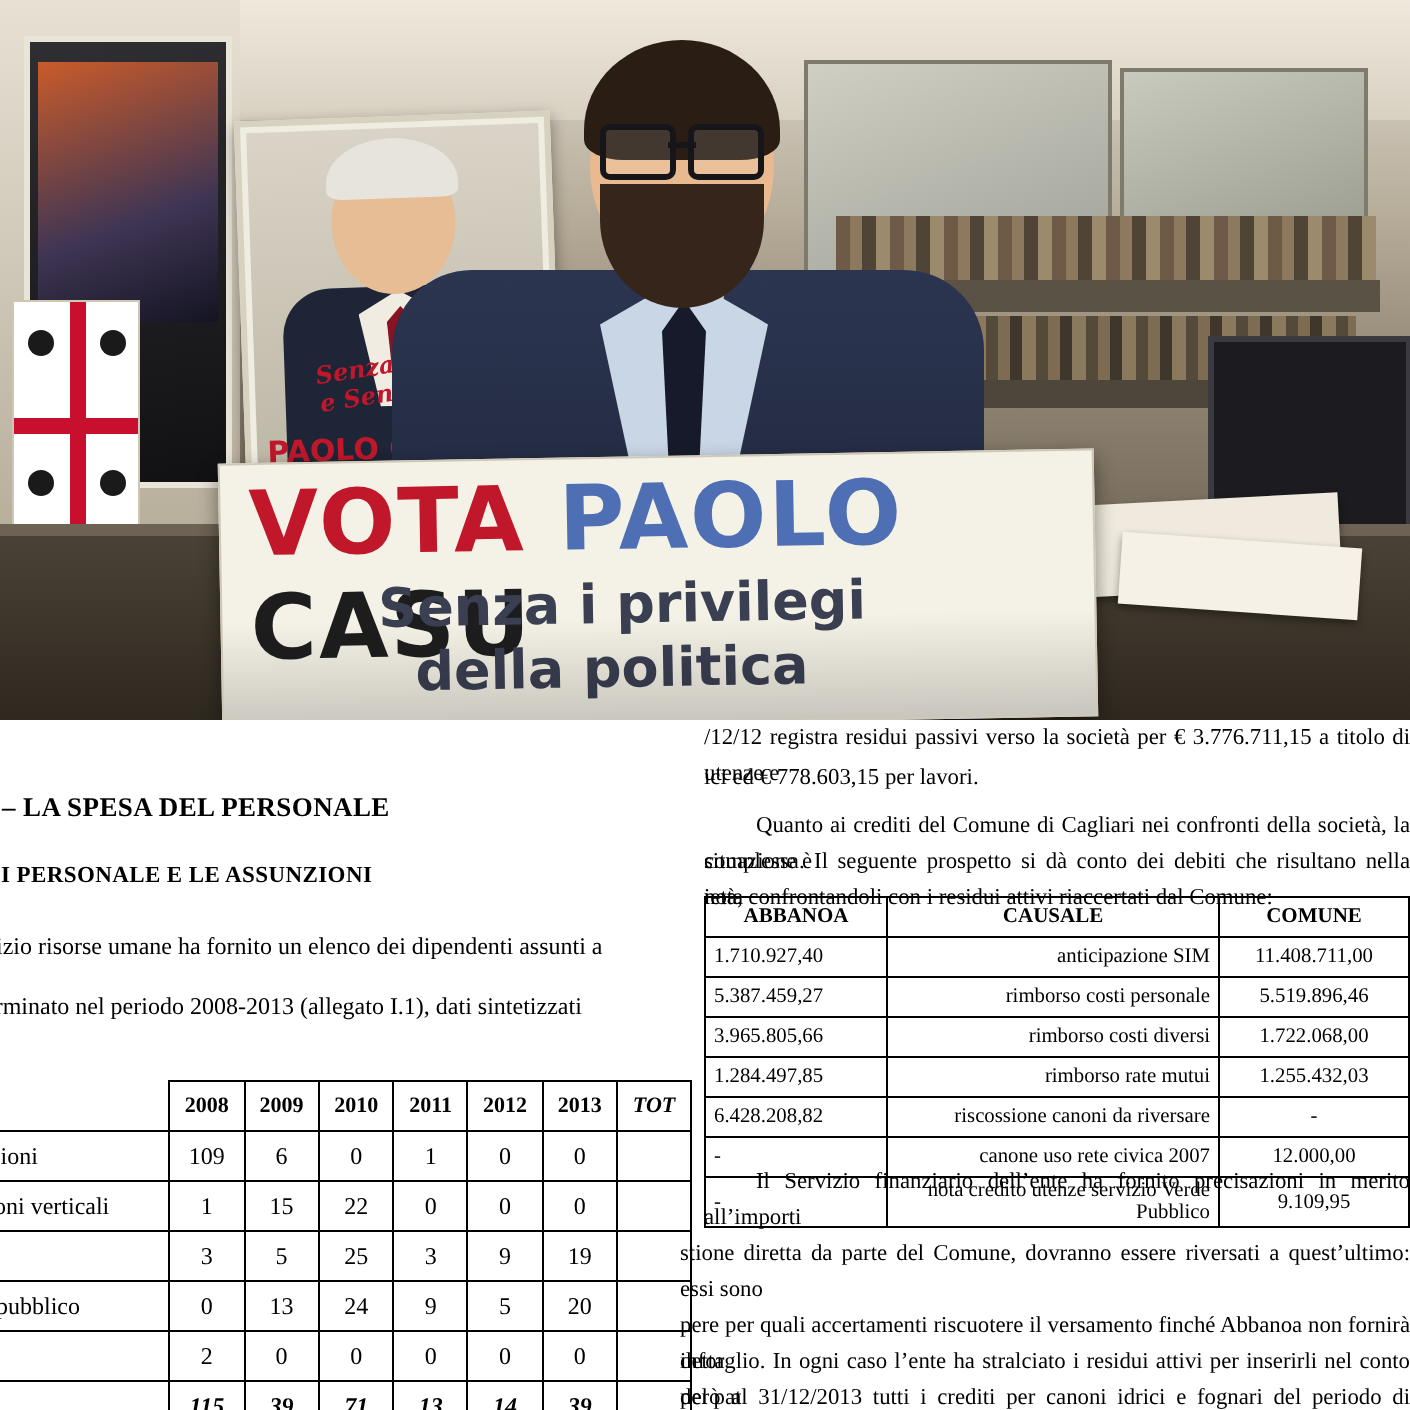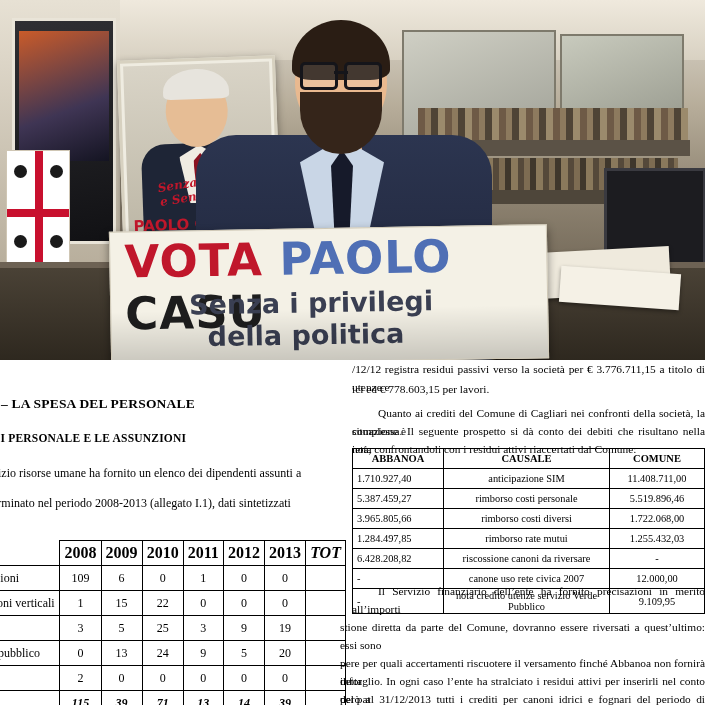--- a/index.html
+++ b/index.html
@@ -77,32 +77,32 @@
   .col-r{position:absolute;left:352px;top:0;width:353px;height:345px;}
 
   .h1{font-family:"Liberation Serif",serif;font-weight:bold;font-size:13.5px;letter-spacing:.2px;}
   .h2{font-family:"Liberation Serif",serif;font-weight:bold;font-size:11.5px;letter-spacing:.2px;}
   .p{font-family:"Liberation Serif",serif;font-size:12px;line-height:19px;text-align:justify;}
   .pj{font-family:"Liberation Serif",serif;font-size:11.4px;line-height:18px;text-align:justify;}
 
   
   table.tl{position:absolute;left:-36px;top:180px;border-collapse:collapse;font-family:"Liberation Serif",serif;font-size:12px;width:382px;}
   table.tl td,table.tl th{border:1px solid #000;padding:2px 4px;height:20px;}
-  table.tl th{font-weight:bold;text-align:center;font-size:16px;}
+  table.tl th{font-weight:bold;text-align:center;font-size:11px;}
   table.tl td.lab{text-align:left;width:150px;white-space:nowrap;}
   table.tl td.num{text-align:center;width:38px;}
   table.tl tr.tot td{font-style:italic;font-weight:bold;}
   table.tl th.it{font-style:italic;}
 
   
   table.tr2{position:absolute;left:0;top:88px;border-collapse:collapse;font-family:"Liberation Serif",serif;font-size:10.4px;width:353px;}
   table.tr2 th,table.tr2 td{border:1px solid #000;padding:1px 4px;height:17px;}
   table.tr2 th{font-variant:small-caps;font-weight:bold;text-align:center;font-size:10.5px;}
   table.tr2 td.a{text-align:left;width:82px;white-space:nowrap;}
-  table.tr2 td.c{text-align:center;}
+  table.tr2 td.c{text-align:right;}
   table.tr2 td.m{text-align:center;width:86px;white-space:nowrap;}
   .ind{text-indent:26px;}
 </style>
 </head>
 <body>
 
 <div class="page">
 
   <div class="photo">
     <div class="ph-bg"></div>

